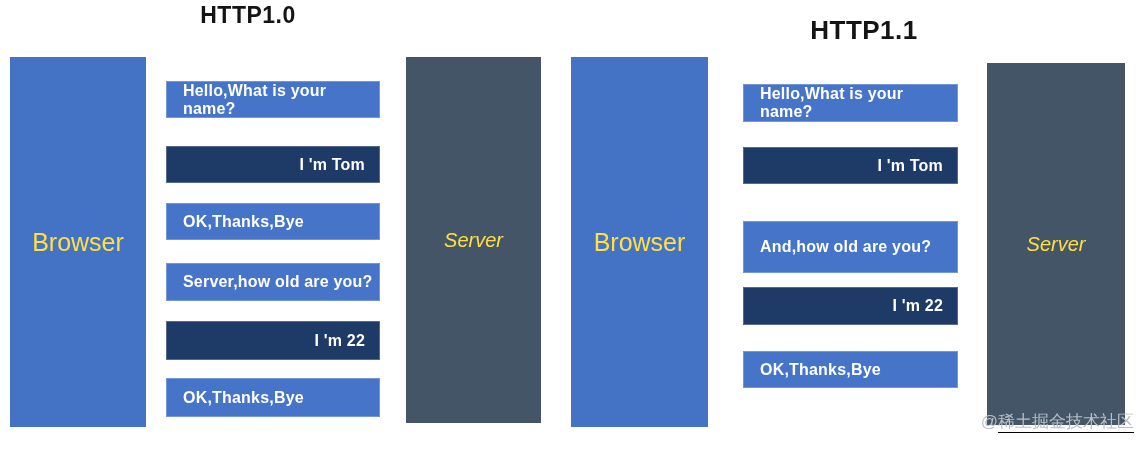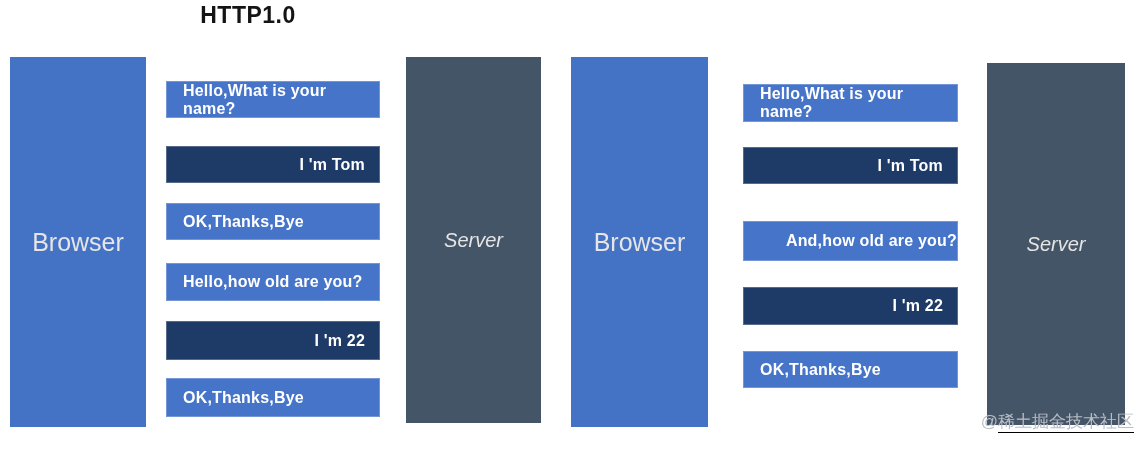--- a/index.html
+++ b/index.html
@@ -23,21 +23,21 @@
     letter-spacing: 0.5px;
   }
   #title-http10 { left: 157px; top: 2px;  width: 182px; font-size: 23px; }
   #title-http11 { left: 773px; top: 15px; width: 182px; font-size: 26px; }
 
   .col {
     position: absolute;
     display: flex;
     align-items: center;
     justify-content: center;
-    color: #e5e5e5;
+    color: #fde047;
     box-sizing: border-box;
   }
   .browser-col { background: var(--browser-blue, #4472c4); font-size: 25px; }
   .server-col  { background: var(--server-slate, #455568); font-size: 20px; font-style: italic; }
 
   #browser-1 { left: 10px;  top: 57px; width: 136px; height: 370px; }
   #server-1  { left: 406px; top: 57px; width: 135px; height: 366px; }
   #browser-2 { left: 571px; top: 57px; width: 137px; height: 370px; }
   #server-2  { left: 987px; top: 63px; width: 138px; height: 362px; }
 
@@ -69,21 +69,21 @@
   #d1-m1 { top: 146px; height: 37px; }
   #d1-m2 { top: 203px; height: 37px; }
   #d1-m3 { top: 263px; height: 38px; }
   #d1-m4 { top: 321px; height: 39px; }
   #d1-m5 { top: 378px; height: 39px; }
 
   
   .d2 { left: 743px; width: 215px; }
   #d2-m0 { top: 84px;  height: 38px; }
   #d2-m1 { top: 147px; height: 37px; }
-  #d2-m2 { top: 221px; height: 40px; justify-content: flex-end; }
+  #d2-m2 { top: 221px; height: 52px; }
   #d2-m3 { top: 287px; height: 38px; }
   #d2-m4 { top: 351px; height: 37px; }
 
   .watermark {
     position: absolute;
     right: 8px;
     top: 410px;
     font-size: 17px;
     color: #b9bec4;
     white-space: nowrap;
@@ -107,33 +107,34 @@
   <div id="d1-m0" class="msg d1 from-browser">
     <span>Hello,What is your name?</span>
   </div>
   <div id="d1-m1" class="msg d1 from-server">
     <span>I 'm Tom</span>
   </div>
   <div id="d1-m2" class="msg d1 from-browser">
     <span>OK,Thanks,Bye</span>
   </div>
   <div id="d1-m3" class="msg d1 from-browser">
-    <span>Hello,how old are you?</span>
+    <span>Server,how old are you?</span>
   </div>
   <div id="d1-m4" class="msg d1 from-server">
     <span>I 'm 22</span>
   </div>
   <div id="d1-m5" class="msg d1 from-browser">
     <span>OK,Thanks,Bye</span>
   </div>
 
   <div id="server-1" class="col server-col">
     <span>Server</span>
   </div>
 
+  <div id="title-http11" class="diagram-title">HTTP1.1</div>
 
   <div id="browser-2" class="col browser-col">
     <span>Browser</span>
   </div>
 
   <div id="d2-m0" class="msg d2 from-browser">
     <span>Hello,What is your name?</span>
   </div>
   <div id="d2-m1" class="msg d2 from-server">
     <span>I 'm Tom</span>

